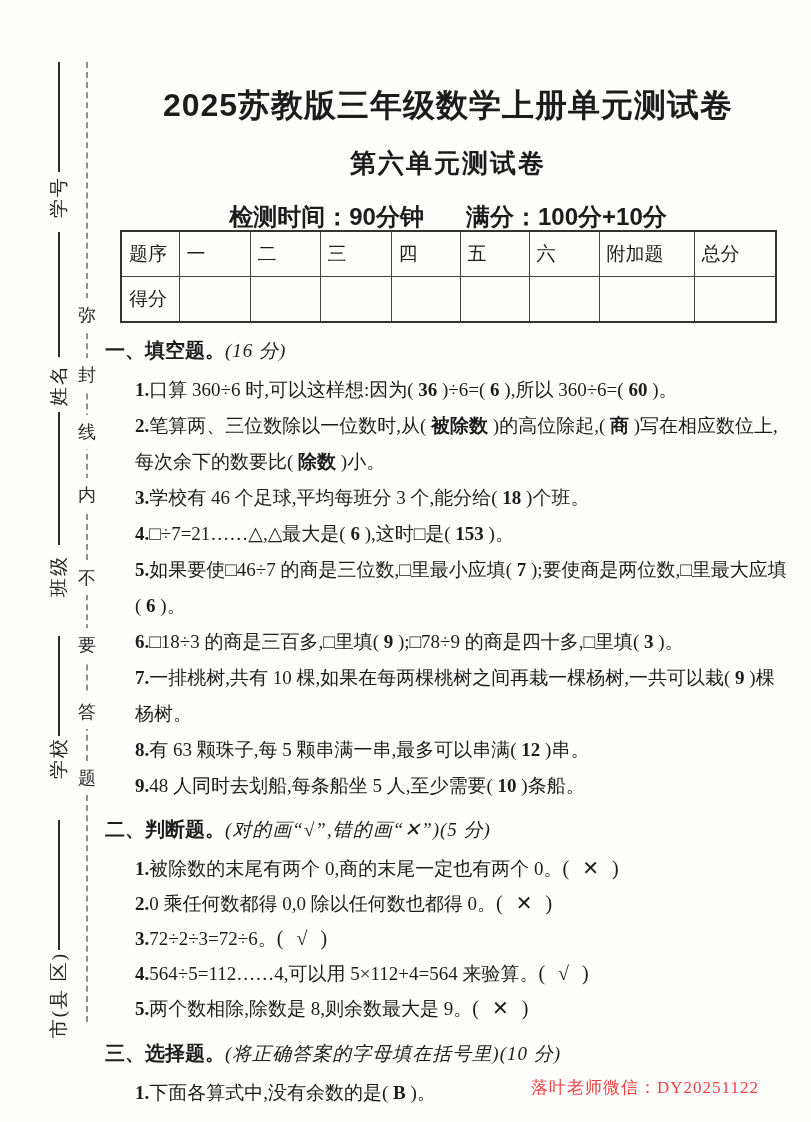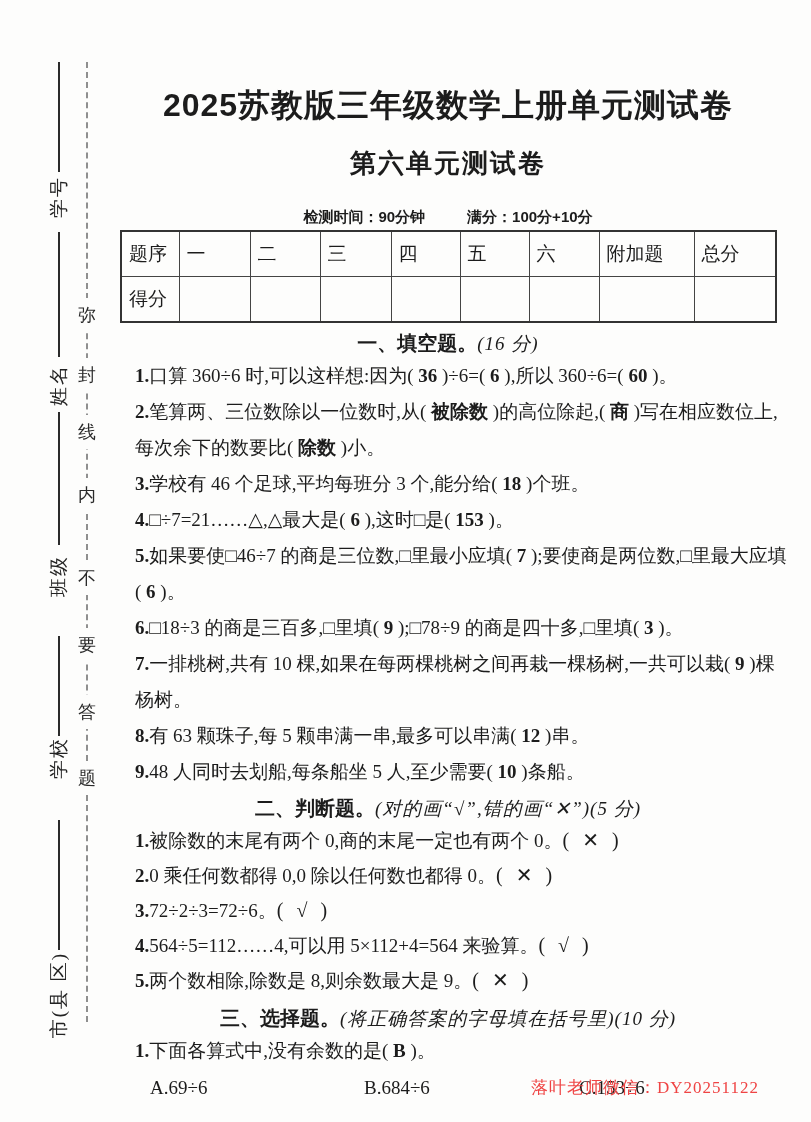--- a/index.html
+++ b/index.html
@@ -26,35 +26,35 @@
   .main{position:absolute;left:105px;top:70px;width:686px;}
   .title{
     margin:14px 0 0;text-align:center;font-size:32px;line-height:42px;
     font-family:"Liberation Sans","DejaVu Sans",sans-serif;font-weight:700;letter-spacing:1px;
   }
   .subtitle{
     margin:20px 0 16px;text-align:center;font-size:26px;line-height:34px;
     font-family:"Liberation Sans","DejaVu Sans",sans-serif;font-weight:700;letter-spacing:2px;
   }
   .info{
-    margin:26px 0 0;text-align:center;font-size:15px;line-height:22px;
+    margin:26px 0 0;text-align:center;font-size:24px;line-height:22px;
     font-family:"Liberation Sans","DejaVu Sans",sans-serif;font-weight:700;
   }
   .info .gap{display:inline-block;width:42px;}
 
   table.score{
     margin:2px 0 0 15px;border-collapse:collapse;table-layout:fixed;width:655px;
     border:2px solid #333;
   }
   table.score td{
     border:1px solid #444;height:30px;
     font-size:19px;padding:7px;
   }
 
-  .sec{line-height:28px;font-size:20px;text-align:center;}
+  .sec{line-height:42px;font-size:20px;}
   .sec-m1{margin-top:6px;}
   .sec-m2{margin-top:4px;}
   .sec-m3{margin-top:6px;}
   .sec .lbl{font-family:"Liberation Sans","DejaVu Sans",sans-serif;font-weight:700;}
   .sec .note{font-size:19px;font-style:italic;letter-spacing:1px;}
 
   .q{margin:0 0 0 30px;font-size:19px;line-height:36px;}
   .ans{font-weight:700;}
 
   .jrow{

